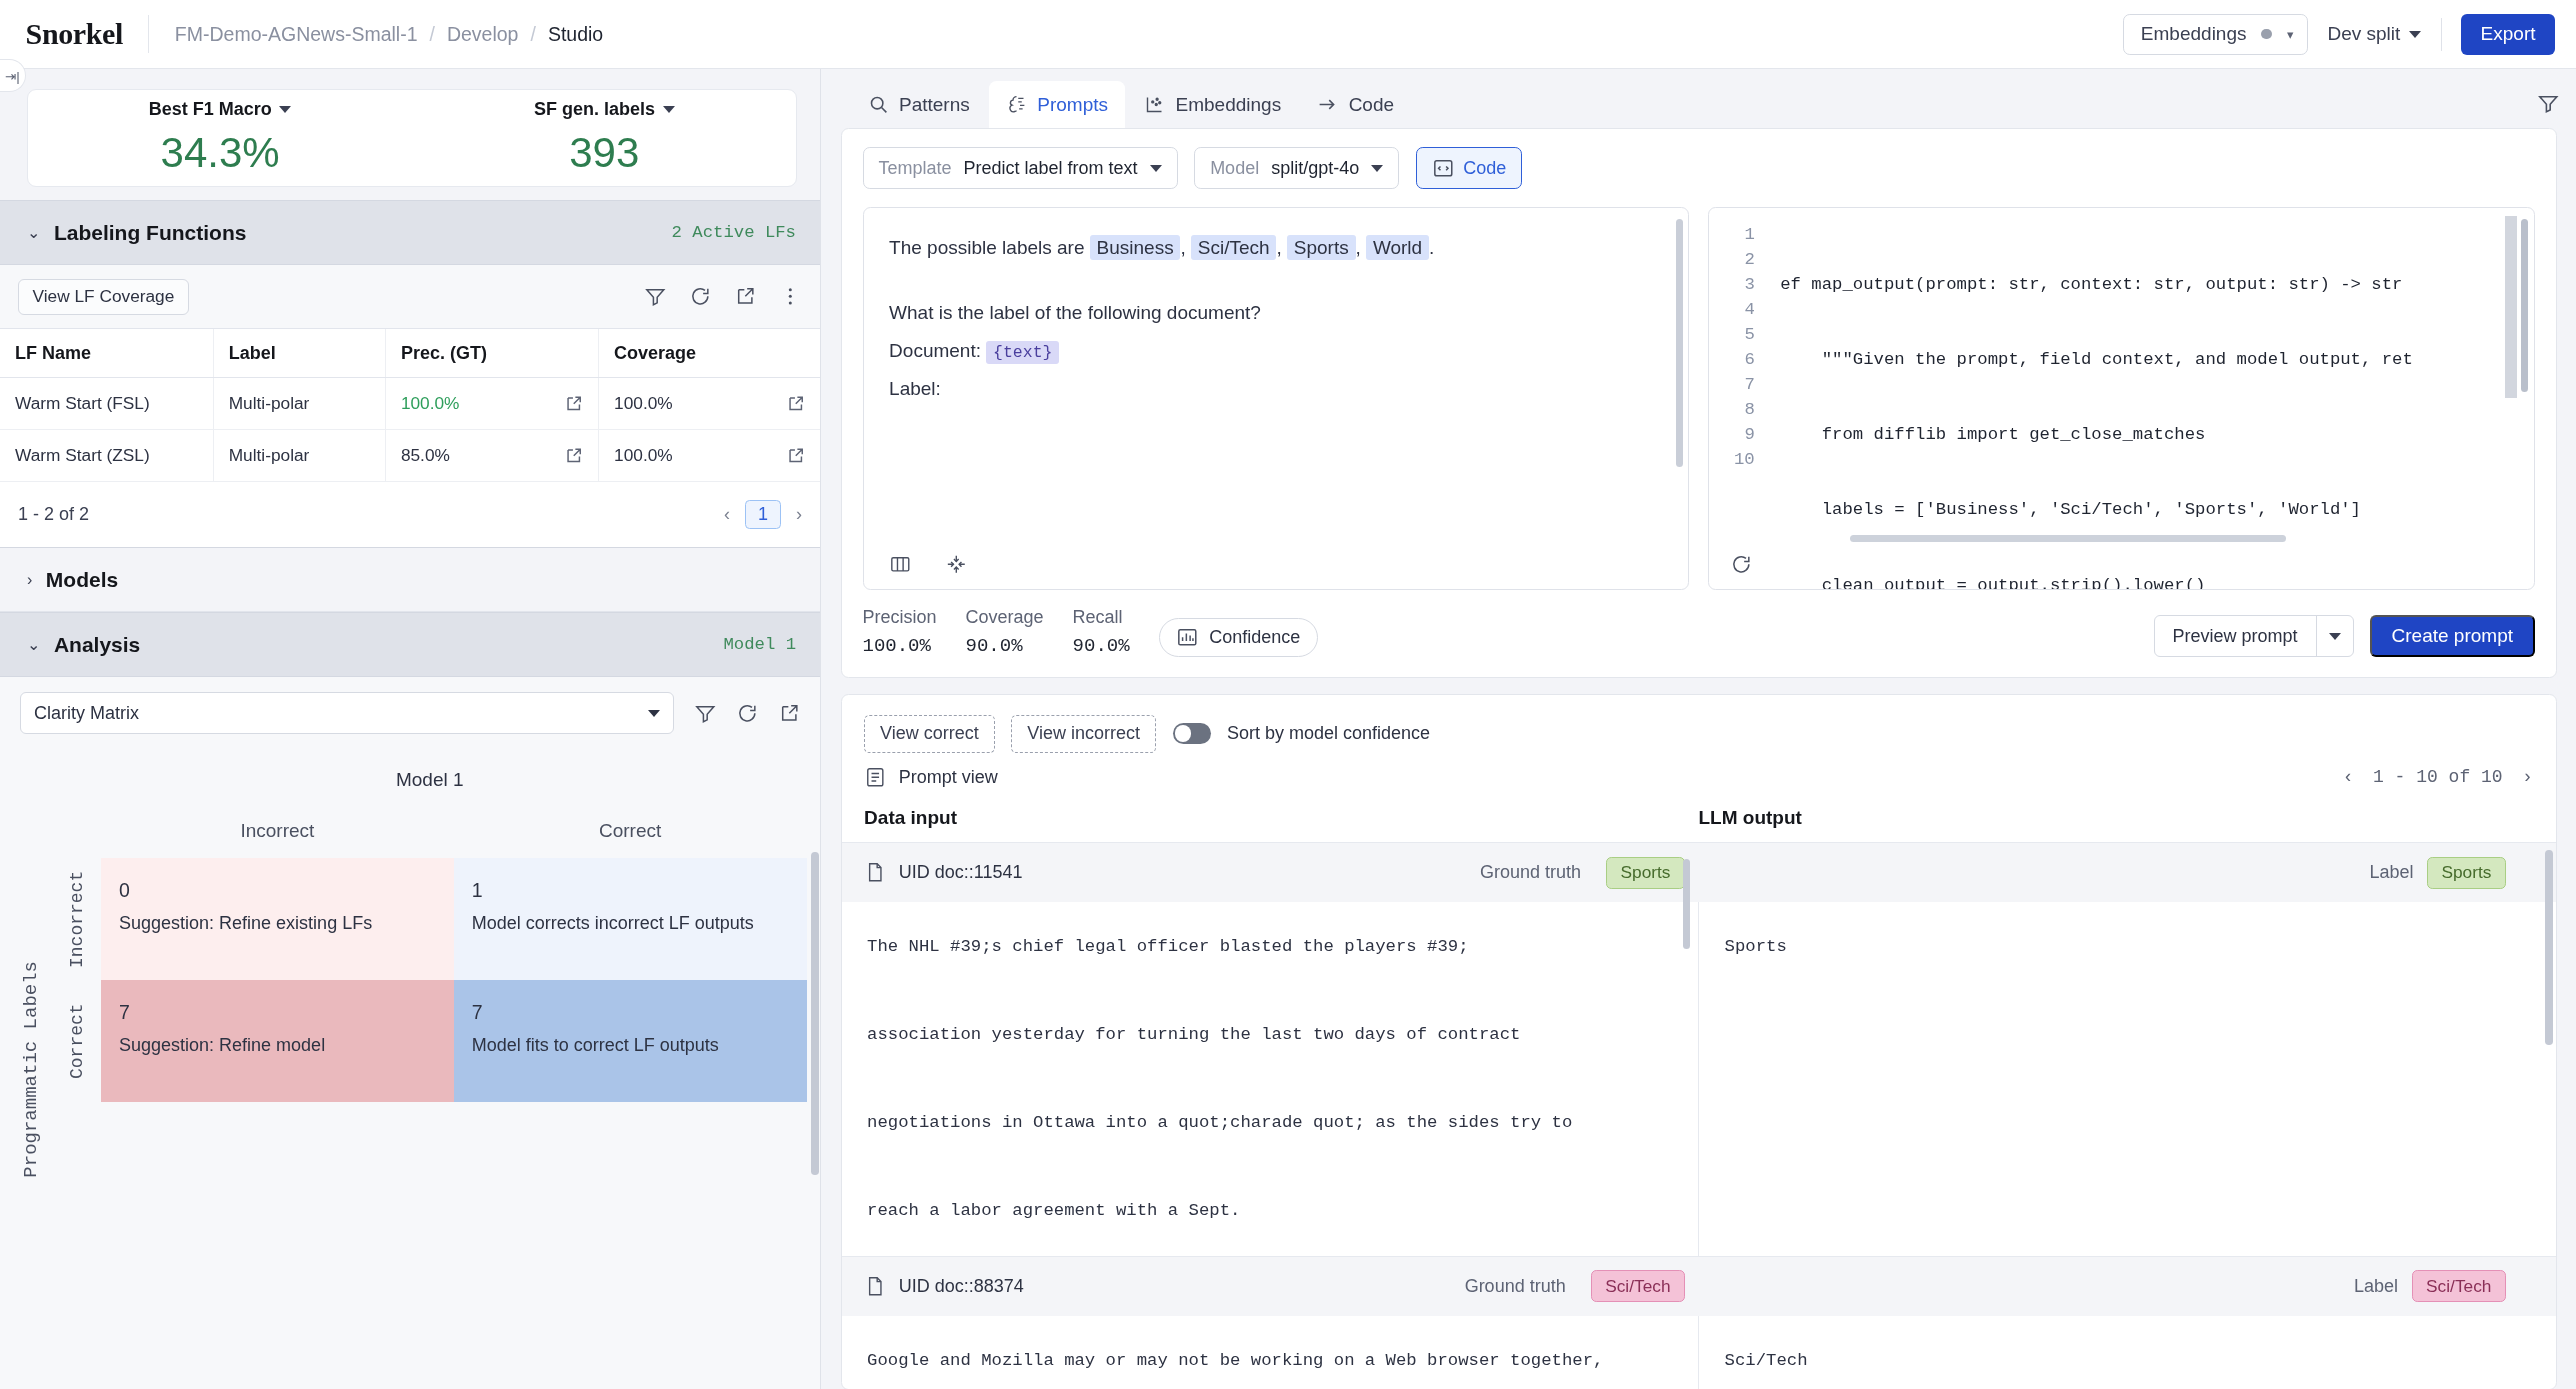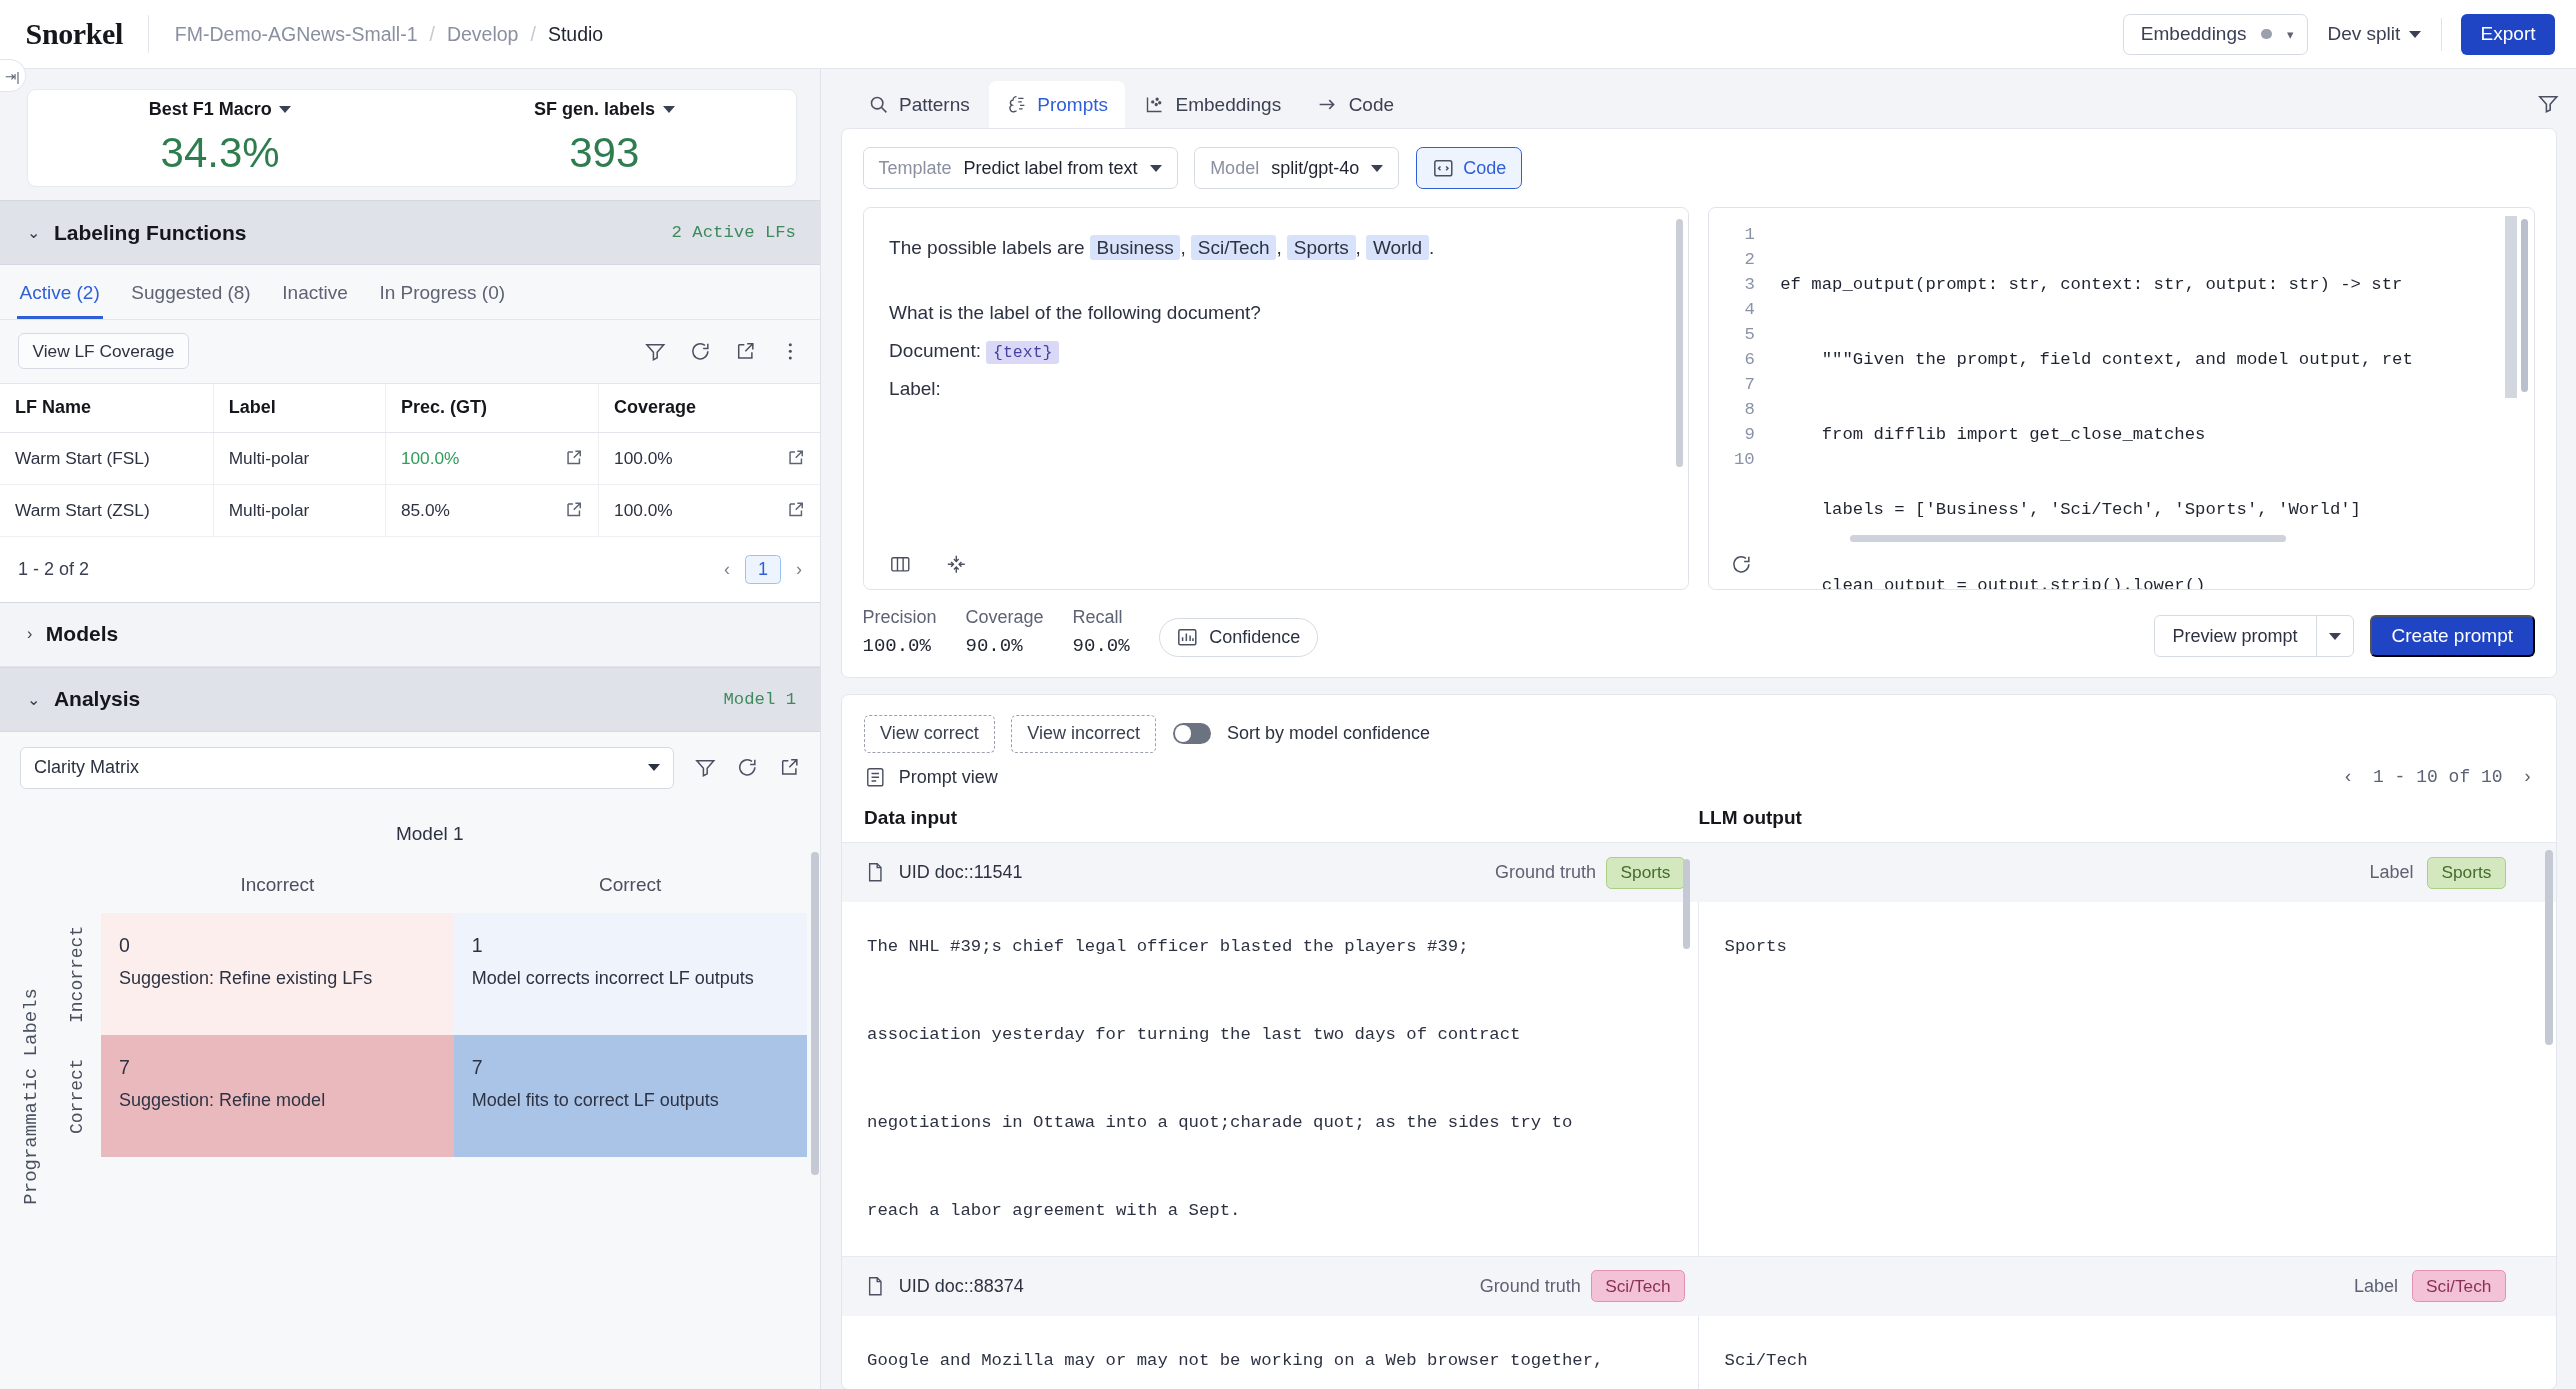--- a/index.html
+++ b/index.html
@@ -224,21 +224,21 @@
   .prompt-view { display: flex; align-items: center; gap: 12px; font-size: 18px; color: #2d3242; }
   .bp-pager { margin-left: auto; display: flex; align-items: center; gap: 19.5px; font-size: 18px; color:#5d6374; font-family: "Liberation Mono", monospace; }
 
   .dt-head { display: flex; padding: 7.5px 22.6px 13.5px; font-size: 19px; font-weight: 700; color: #15171c; }
   .dt-head .c1 { flex: 1; }
   .dt-head .c2 { flex: 1; }
   .rows { flex: 1; overflow: hidden; position: relative; }
   .drow { border-top: 0.8px solid #e6e9ef; }
   .drow-head { display: flex; align-items: center; background: #f4f5f8; padding: 13.5px 22.6px; gap: 13.5px; }
   .doc-id { display: flex; align-items: center; gap: 12px; font-size: 18px; color: #2d3242; }
-  .gt-wrap { margin-left: auto; display: flex; align-items: center; gap: 10px; }
+  .gt-wrap { margin-left: auto; display: flex; align-items: center; gap: 25px; }
   .gt-lbl { font-size: 18px; color: #5d6374; }
   .badge { border-radius: 5.3px; padding: 4.5px 13.5px; font-size: 17.3px; }
   .badge.sports { background: #d4e8bf; border: 0.8px solid #a9ce84; color: #466b2c; }
   .badge.scitech { background: #f4c2d7; border: 0.8px solid #e490b6; color: #8a2f57; }
   .label-wrap { width: 50%; display: flex; align-items: center; justify-content: flex-end; gap: 13.5px; padding-right: 27px; }
   .drow-body { display: flex; }
   .dcell { flex: 1; padding: 22.6px 25.6px; font-family: "Liberation Mono", monospace; font-size: 17.3px; line-height: 2.55; color: #2d3242; position: relative; }
   .dcell.left { border-right: 0.8px solid #e6e9ef; }
   .cell-scroll { position:absolute; right: 6px; top: 16.5px; width: 6.8px; height: 90px; background:#c4c9d4; border-radius:3.8px; }
   .rows-scroll { position:absolute; right: 3px; top: 7.5px; width: 7.5px; height: 195px; background: #c4c9d4; border-radius: 3.8px; }
@@ -296,26 +296,20 @@
         </div>
       </div>
 
       <div class="section-head">
         <span class="sect-arrow">⌄</span>
         <span class="sect-title">Labeling Functions</span>
         <span class="sect-right">2 Active LFs</span>
       </div>
 
       <div class="lf-panel">
-        <div class="lf-tabs">
-          <div class="lf-tab active">Active (2)</div>
-          <div class="lf-tab">Suggested (8)</div>
-          <div class="lf-tab">Inactive</div>
-          <div class="lf-tab">In Progress (0)</div>
-        </div>
 
         <div class="lf-toolbar">
           <button class="btn-ghost">View LF Coverage</button>
           <div class="tool-icons">
             <span class="ic">
                 <svg viewBox="0 0 24 24" fill="none" stroke="currentColor" stroke-width="1.6">
                   <path d="M3 5h18l-7 8v6l-4 2v-8z"></path>
                 </svg>
               </span>
             <span class="ic">

